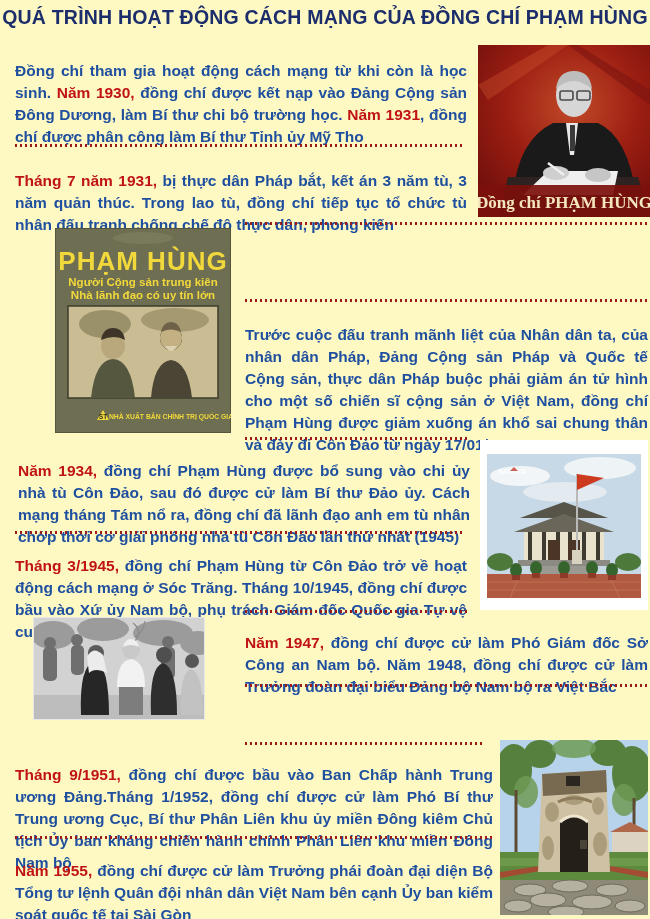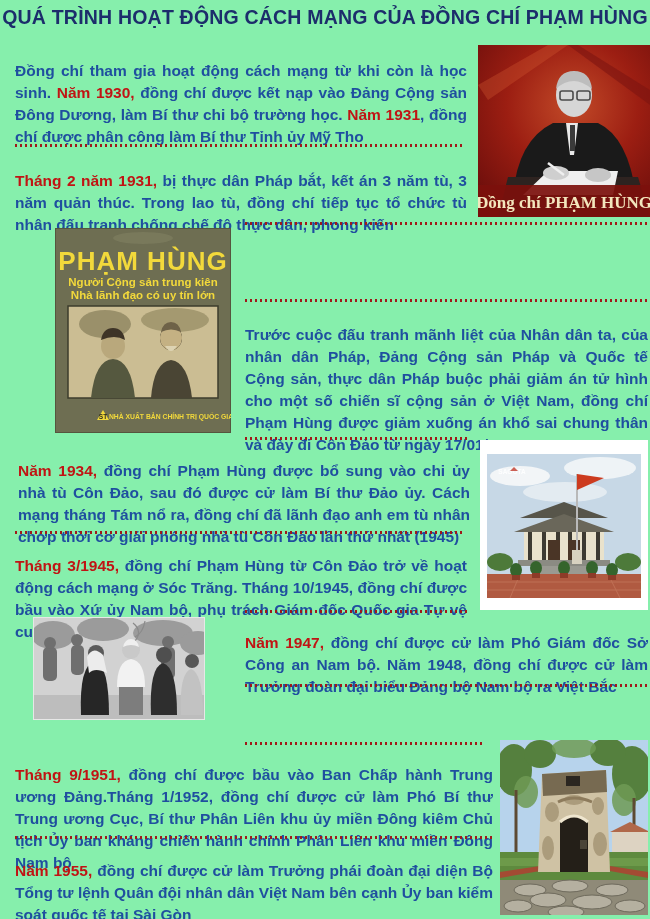--- a/index.html
+++ b/index.html
@@ -1,17 +1,17 @@
 <!DOCTYPE html>
 <html><head>
 <meta charset="utf-8">
 <style>
   html,body{margin:0;padding:0;background:#ffffff;}
   .canvas{
-    position:relative;width:650px;height:919px;background:#86efac;overflow:hidden;
+    position:relative;width:650px;height:919px;background:#fef9c3;overflow:hidden;
     font-family:"Liberation Sans","DejaVu Sans",sans-serif;
   }
   .page-title{
     position:absolute;left:0;top:6px;width:650px;text-align:center;
     font-size:19.5px;font-weight:bold;color:#1c2d6b;letter-spacing:.2px;
   }
   .para{
     position:absolute;font-size:15.5px;font-weight:bold;line-height:22px;
     text-align:justify;color:#1f4f9f;
   }
@@ -53,21 +53,21 @@
 </style>
 </head>
 <body>
 
 <div class="canvas">
 
   <div class="page-title">QUÁ TRÌNH HOẠT ĐỘNG CÁCH MẠNG CỦA ĐỒNG CHÍ PHẠM HÙNG</div>
 
   <p class="para p1"><span class="seg-blue">Đồng chí tham gia hoạt động cách mạng từ khi còn là học sinh. </span><span class="seg-red">Năm 1930,</span><span class="seg-blue"> đồng chí được kết nạp vào Đảng Cộng sản Đông Dương, làm Bí thư chi bộ trường học. </span><span class="seg-red">Năm 1931</span><span class="seg-blue">, đồng chí được phân công làm Bí thư Tỉnh ủy Mỹ Tho</span></p>
   <div class="sep sep1"></div>
-  <p class="para p2"><span class="seg-red">Tháng 2 năm 1931,</span><span class="seg-blue"> bị thực dân Pháp bắt, kết án 3 năm tù, 3 năm quản thúc. Trong lao tù, đồng chí tiếp tục tổ chức tù nhân đấu tranh chống chế độ thực dân, phong kiến</span></p>
+  <p class="para p2"><span class="seg-red">Tháng 7 năm 1931,</span><span class="seg-blue"> bị thực dân Pháp bắt, kết án 3 năm tù, 3 năm quản thúc. Trong lao tù, đồng chí tiếp tục tổ chức tù nhân đấu tranh chống chế độ thực dân, phong kiến</span></p>
   <div class="sep sep2"></div>
   <div class="sep sep3"></div>
   <p class="para p4"><span class="seg-blue">Trước cuộc đấu tranh mãnh liệt của Nhân dân ta, của nhân dân Pháp, Đảng Cộng sản Pháp và Quốc tế Cộng sản, thực dân Pháp buộc phải giảm án tử hình cho một số chiến sĩ cộng sản ở Việt Nam, đồng chí Phạm Hùng được giảm xuống án khổ sai chung thân và đày đi Côn Đảo từ ngày 17/01/1934</span></p>
   <div class="sep sep4"></div>
   <p class="para p5"><span class="seg-red">Năm 1934,</span><span class="seg-blue"> đồng chí Phạm Hùng được bổ sung vào chi ủy nhà tù Côn Đảo, sau đó được cử làm Bí thư Đảo ủy. Cách mạng tháng Tám nổ ra, đồng chí đã lãnh đạo anh em tù nhân chớp thời cơ giải phóng nhà tù Côn Đảo lần thứ nhất (1945)</span></p>
   <div class="sep sep5"></div>
   <p class="para p6"><span class="seg-red">Tháng 3/1945,</span><span class="seg-blue"> đồng chí Phạm Hùng từ Côn Đảo trở về hoạt động cách mạng ở Sóc Trăng. Tháng 10/1945, đồng chí được bầu vào Xứ ủy Nam bộ, phụ trách Giám đốc Quốc gia Tự vệ cuộc</span></p>
   <div class="sep sep6"></div>
   <p class="para p7"><span class="seg-red">Năm 1947,</span><span class="seg-blue"> đồng chí được cử làm Phó Giám đốc Sở Công an Nam bộ. Năm 1948, đồng chí được cử làm Trưởng đoàn đại biểu Đảng bộ Nam bộ ra Việt Bắc</span></p>
   <div class="sep sep7"></div>

